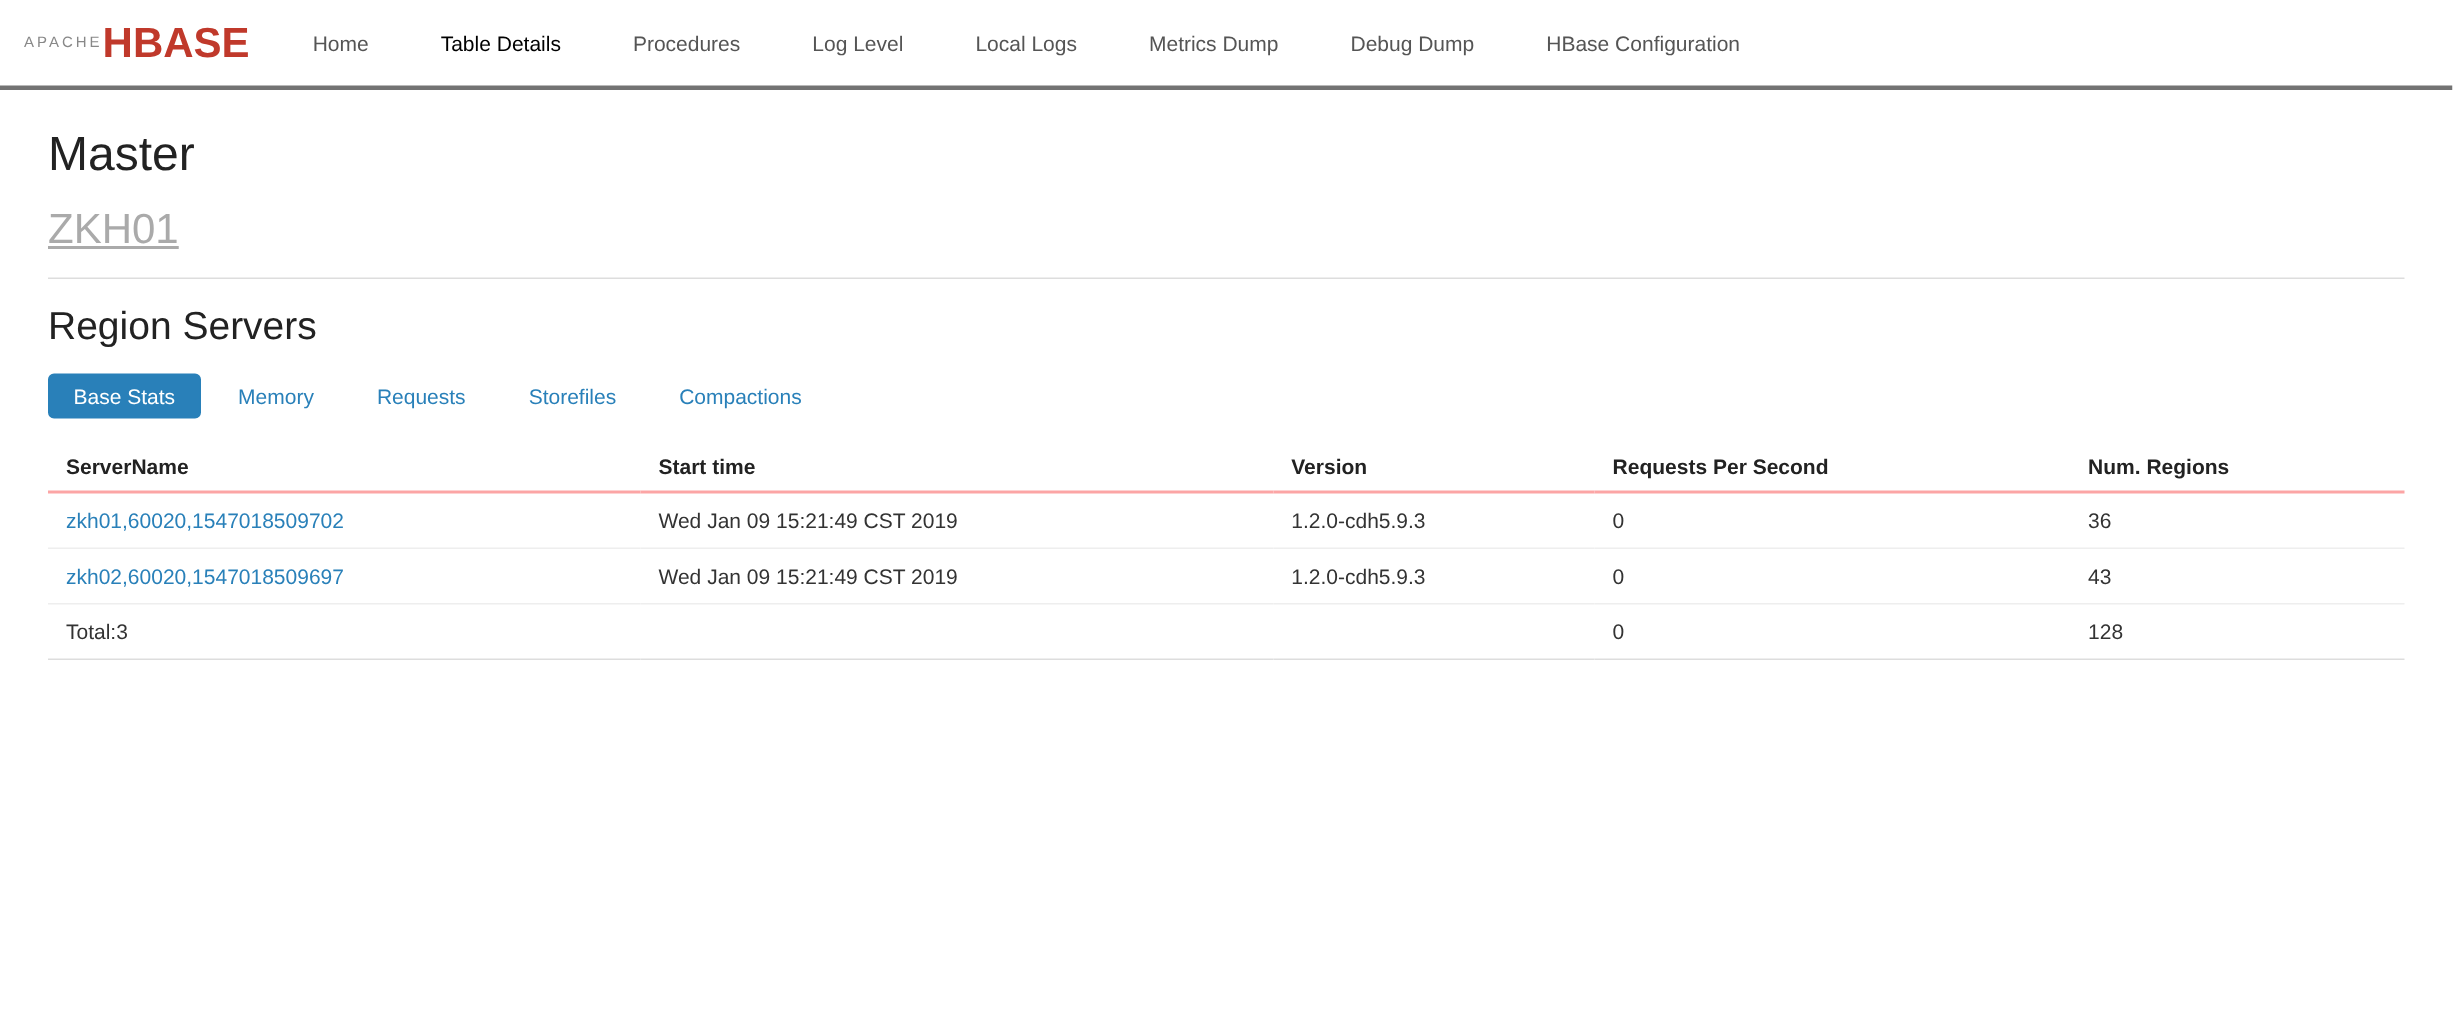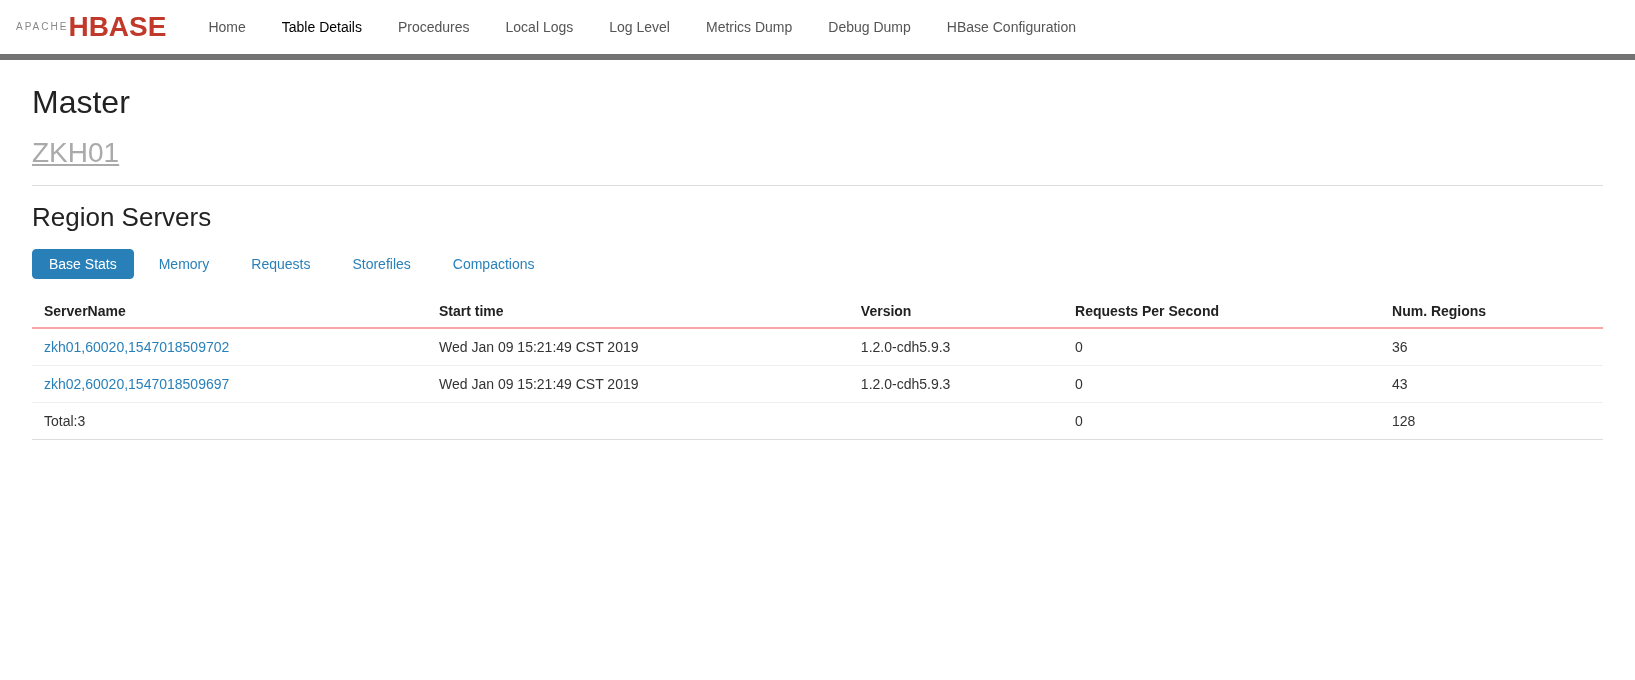--- a/index.html
+++ b/index.html
@@ -2,21 +2,21 @@
 <html><head>
   <meta charset="utf-8">
   <style>
     * { margin: 0; padding: 0; box-sizing: border-box; }
     body { font-family: Arial, Helvetica, sans-serif; font-size: 14px; color: #333; background: #fff; }
 
     
     .navbar {
       display: flex;
       align-items: center;
-      border-bottom: 6px solid #737373;
+      border-bottom: 3px solid #737373;
       padding: 0 16px;
       height: 60px;
       background: #fff;
     }
     .logo-area {
       display: flex;
       align-items: center;
       margin-right: 24px;
     }
     .logo-apache {
@@ -31,21 +31,21 @@
       font-size: 28px;
       font-weight: 900;
       display: flex;
       align-items: center;
       line-height: 1;
     }
     .logo-h { color: #c0392b; }
 
     .nav-links {
       display: flex;
-      gap: 0;
+      gap: 12px;
       list-style: none;
     }
     .nav-links li a {
       display: block;
       padding: 0 18px;
       line-height: 60px;
       text-decoration: none;
       color: #555;
       font-size: 14px;
       white-space: nowrap;
@@ -157,24 +157,24 @@
   <li>
         <a href="#">Home</a>
       </li>
       <li>
         <a href="#" class="active">Table Details</a>
       </li>
       <li>
         <a href="#">Procedures</a>
       </li>
       <li>
+        <a href="#">Log Level</a>
+      </li>
+      <li>
         <a href="#">Local Logs</a>
-      </li>
-      <li>
-        <a href="#">Log Level</a>
       </li>
       <li>
         <a href="#">Metrics Dump</a>
       </li>
       <li>
         <a href="#">Debug Dump</a>
       </li>
       <li>
         <a href="#">HBase Configuration</a>
       </li>

